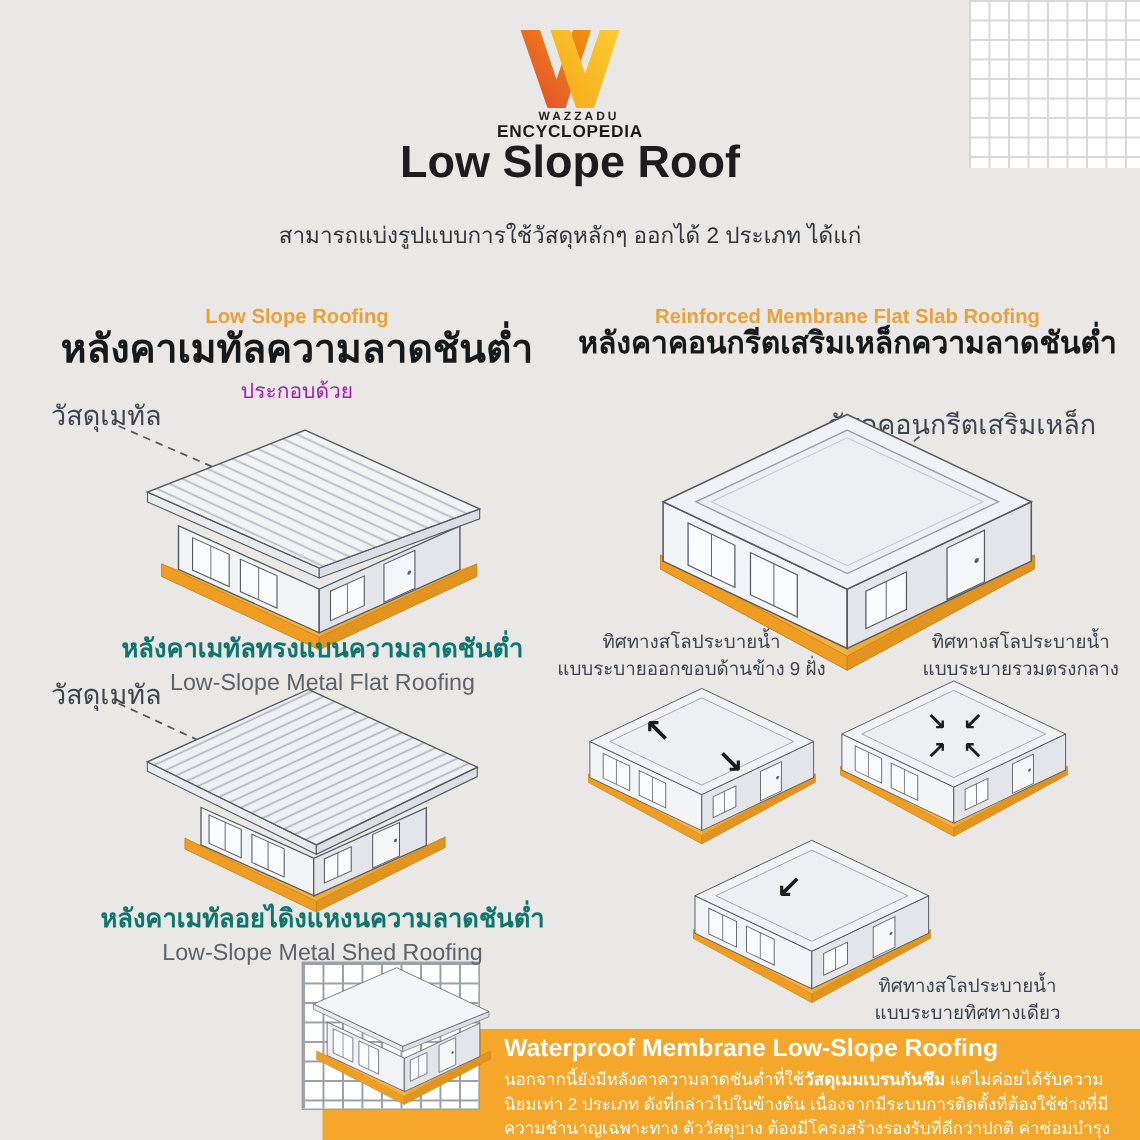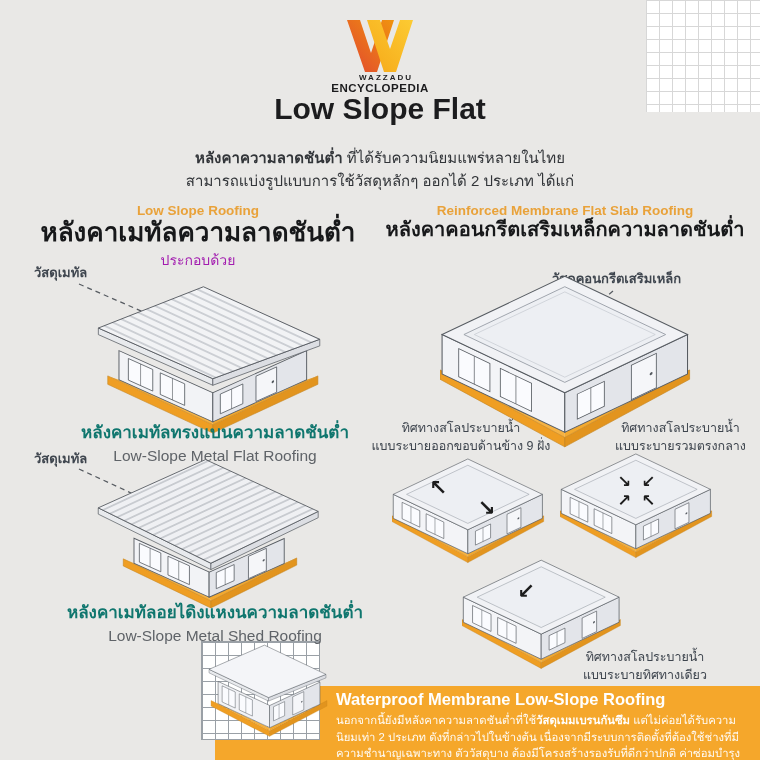--- a/index.html
+++ b/index.html
@@ -23,21 +23,21 @@
   .intro b{font-weight:800;}
   
   .colhead{text-align:center;}
   .colhead-left{top:203px;left:18px;width:360px;}
   .colhead-right{top:203px;left:382px;width:366px;}
   .eyebrow{font-size:13.5px;font-weight:700;color:#e9a23a;}
   .col-heading{font-size:26px;font-weight:800;color:#17181a;line-height:1.15;}
   .colhead-right .col-heading{font-size:20px;}
   .col-sub{font-size:14px;color:#a21caf;margin-top:1px;}
   
-  .mat-label{font-size:13px;color:#3e454e;font-weight:bold;}
+  .mat-label{font-size:18px;color:#3e454e;}
   
   .caption{text-align:center;}
   .cap-thai{font-size:17px;font-weight:600;color:#0f766e;}
   .cap-thai b{font-weight:800;}
   .cap-eng{font-size:15.5px;color:#5f6368;margin-top:2px;}
   .drain-cap{font-size:12.5px;color:#3e454e;line-height:1.45;text-align:center;}
   
   .orange-box{left:215px;top:686px;width:545px;height:74px;background:#f5a72b;}
   .box-title{left:336px;top:690px;font-size:16.5px;font-weight:800;color:#ffffff;}
   .box-body{left:336px;top:712px;width:412px;font-size:11.3px;color:rgba(255,255,255,.96);line-height:1.48;}
@@ -78,23 +78,22 @@
   <div class="abs grid-bl"></div>
 
   <div class="abs logo-wrap">
     <svg width="66" height="52" viewBox="0 0 66 52" style="margin:0 auto">
       <path d="M0 0 L13 0 L24 33 L35 0 L47 0 L30 52 L18 52 Z" fill="url(#gradL)"></path>
       <path d="M20 0 L33 0 L43 29 L53 0 L66 0 L49 52 L37 52 Z" fill="url(#gradR)"></path>
     </svg>
     <div class="brand-name">WAZZADU</div>
     <div class="brand-sub">ENCYCLOPEDIA</div>
   </div>
-  <div class="abs page-title">Low Slope Flat</div>
+  <div class="abs page-title">Low Slope Roof</div>
   <div class="abs intro">
-    <div><b>หลังคาความลาดชันต่ำ</b><span> ที่ได้รับความนิยมแพร่หลายในไทย</span></div>
     <div>สามารถแบ่งรูปแบบการใช้วัสดุหลักๆ ออกได้ 2 ประเภท ได้แก่</div>
   </div>
 
   <div class="abs colhead colhead-left">
     <div class="eyebrow">Low Slope Roofing</div>
     <div class="col-heading">หลังคาเมทัลความลาดชันต่ำ</div>
     <div class="col-sub">ประกอบด้วย</div>
   </div>
   <div class="abs colhead colhead-right">
     <div class="eyebrow">Reinforced Membrane Flat Slab Roofing</div>

